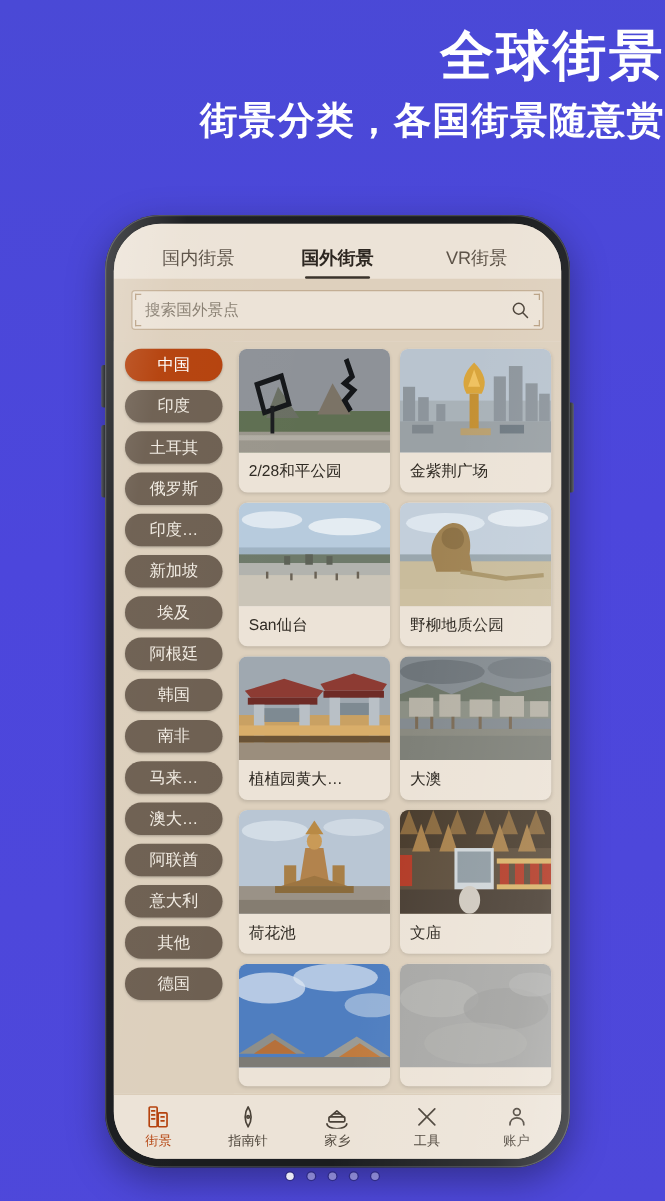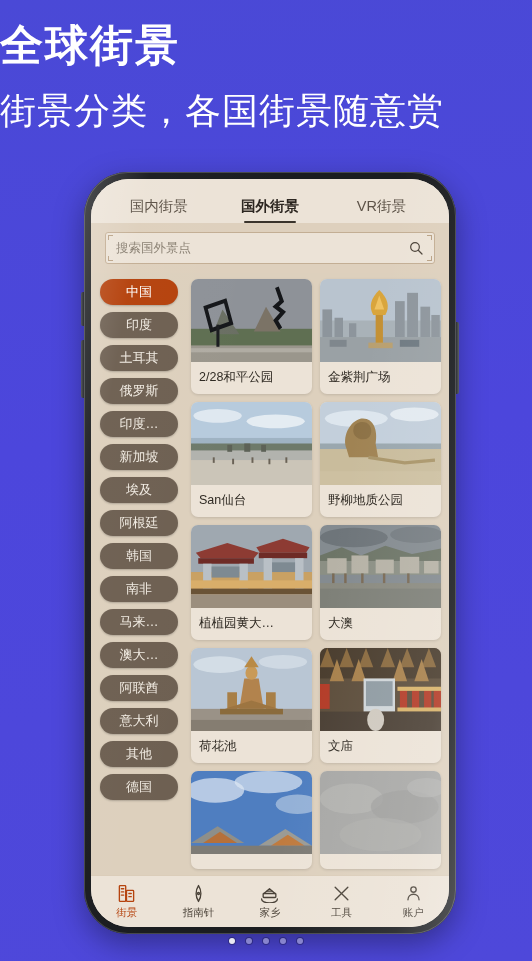--- a/index.html
+++ b/index.html
@@ -9,30 +9,30 @@
     font-family: "Liberation Sans", "DejaVu Sans", sans-serif;
   }
   body {
     background: linear-gradient(175deg, #4a49d6 0%, #4c46dc 45%, #4e48da 100%);
     position: relative;
   }
 
   
   #promo {
     position: absolute; top: 0; left: 0; width: 532px;
-    text-align: left; color: #ffffff;
+    text-align: right; color: #ffffff;
     padding-top: 20px;
   }
   #promo-title {
     font-size: 43px; font-weight: bold; letter-spacing: 2px;
     line-height: 1.18;
   }
   #promo-sub {
-    font-size: 36px; font-weight: normal; letter-spacing: 1px;
-    margin-top: 16px;
+    font-size: 30px; font-weight: bold; letter-spacing: 1px;
+    margin-top: 5px;
   }
 
   
   #phone {
     position: absolute;
     left: 84px; top: 172px;
     width: 372px; height: 762px;
     background: #1b1d20;
     border-radius: 44px;
     box-shadow: 0 0 0 1px #46484c inset, 0 10px 30px rgba(0,0,0,.35);

